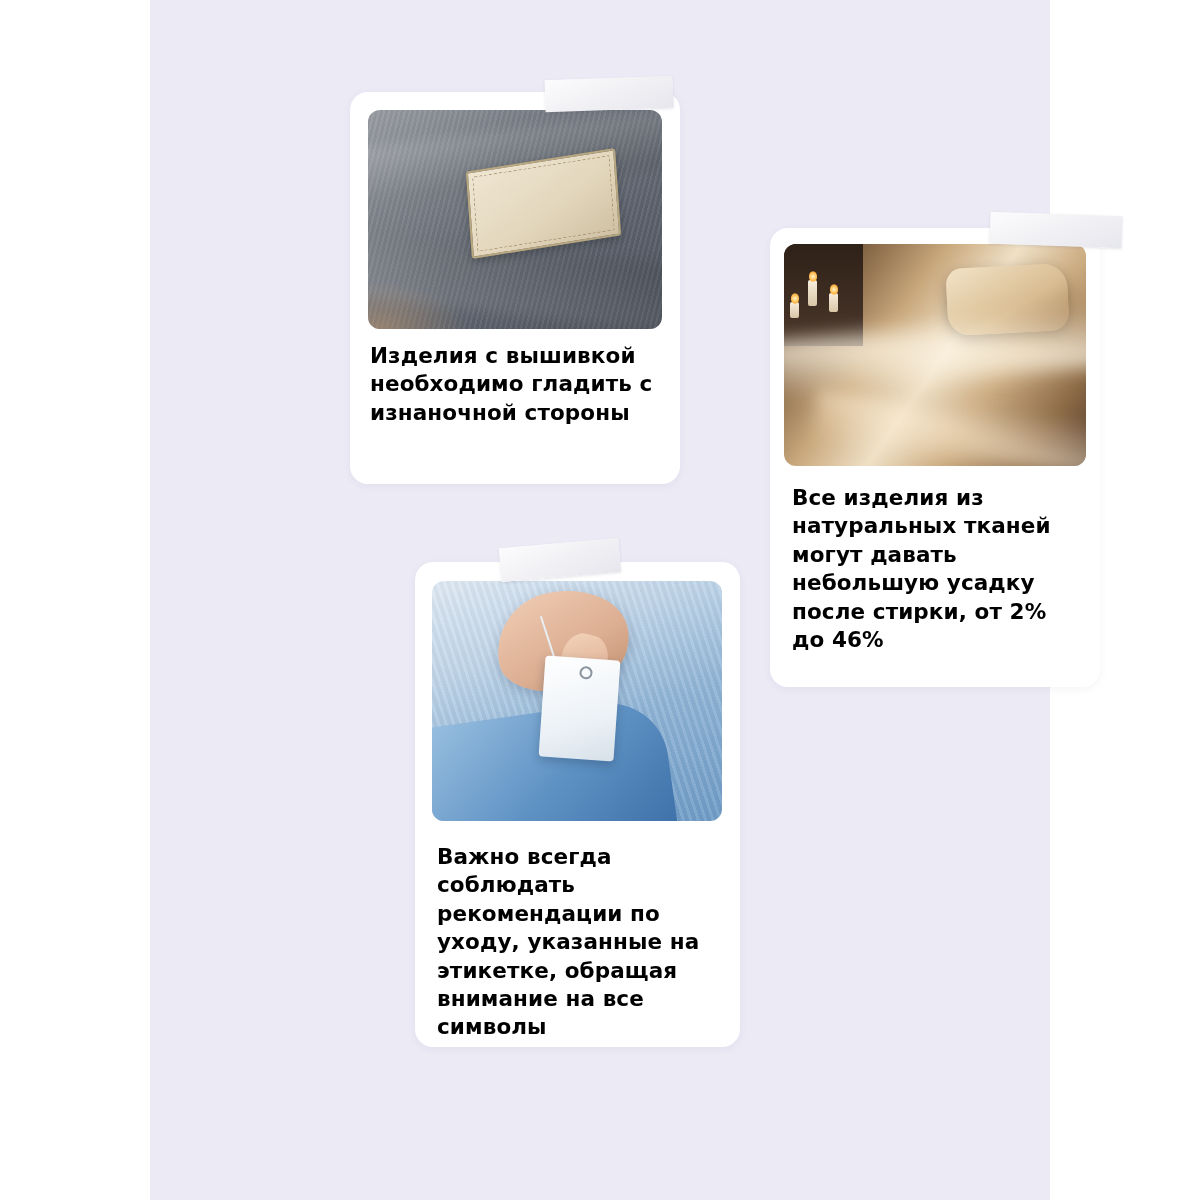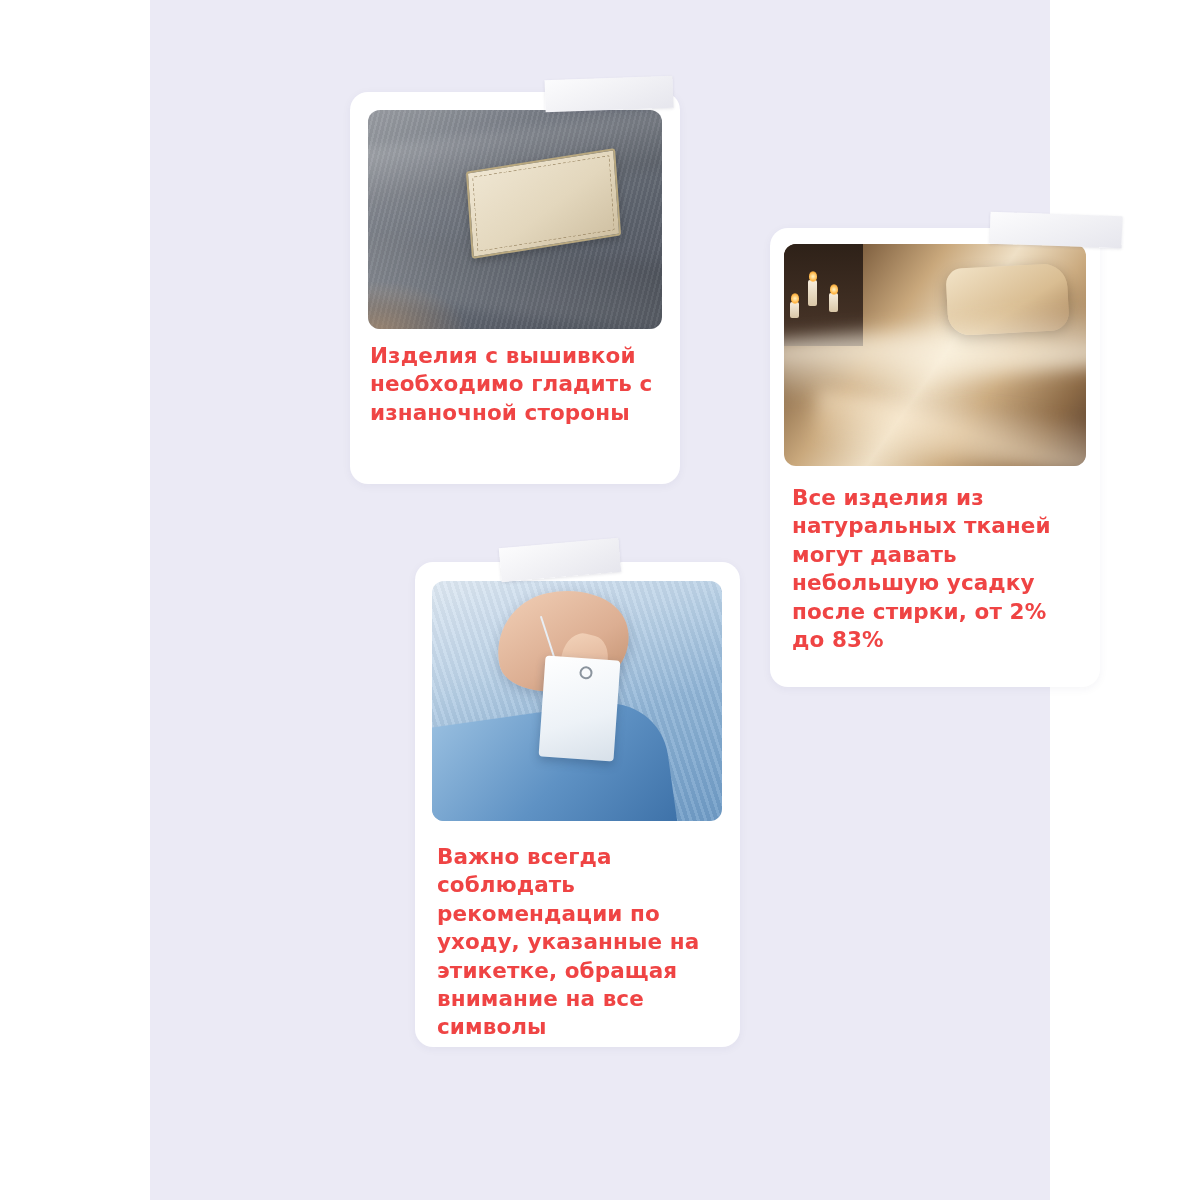--- a/index.html
+++ b/index.html
@@ -42,21 +42,21 @@
     box-shadow: 0 1px 3px rgba(60, 60, 90, 0.12);
     z-index: 5;
   }
   .photo {
     position: absolute;
     border-radius: 12px;
     overflow: hidden;
   }
   .caption {
     position: absolute;
-    color: #ef4444;
+    color: #000000;
     font-weight: bold;
     line-height: 1.32;
     letter-spacing: 0.1px;
   }
 
   
   #card-embroidery {
     left: 200px;
     top: 92px;
     width: 330px;
@@ -360,21 +360,21 @@
         <div class="art-satin">
           <div class="headboard"></div>
           <div class="candle c1"></div>
           <div class="candle c2"></div>
           <div class="candle c3"></div>
           <div class="pillow"></div>
           <div class="sheen1"></div>
           <div class="sheen2"></div>
         </div>
       </div>
-      <div class="caption">Все изделия из натуральных тканей могут давать небольшую усадку после стирки, от 2% до 83%</div>
+      <div class="caption">Все изделия из натуральных тканей могут давать небольшую усадку после стирки, от 2% до 46%</div>
     </div>
 
     <div class="card" id="card-label">
       <div class="tape"></div>
       <div class="photo">
         <div class="art-tag">
           <div class="linen"></div>
           <div class="shirt"></div>
           <div class="hand"></div>
           <div class="finger"></div>

